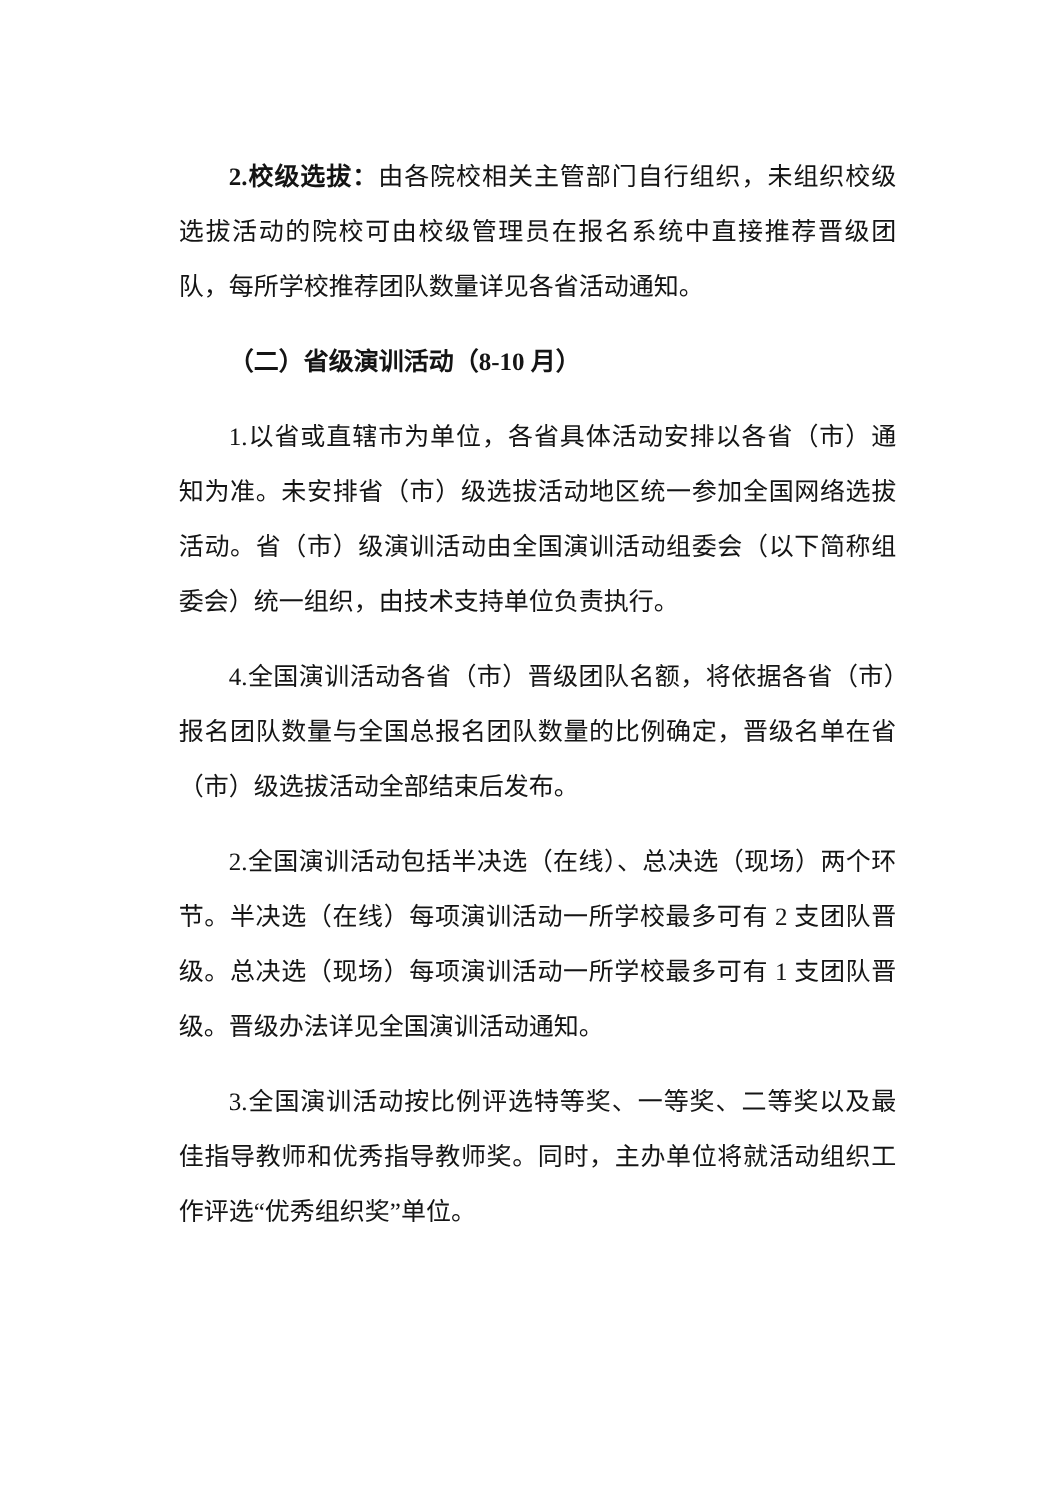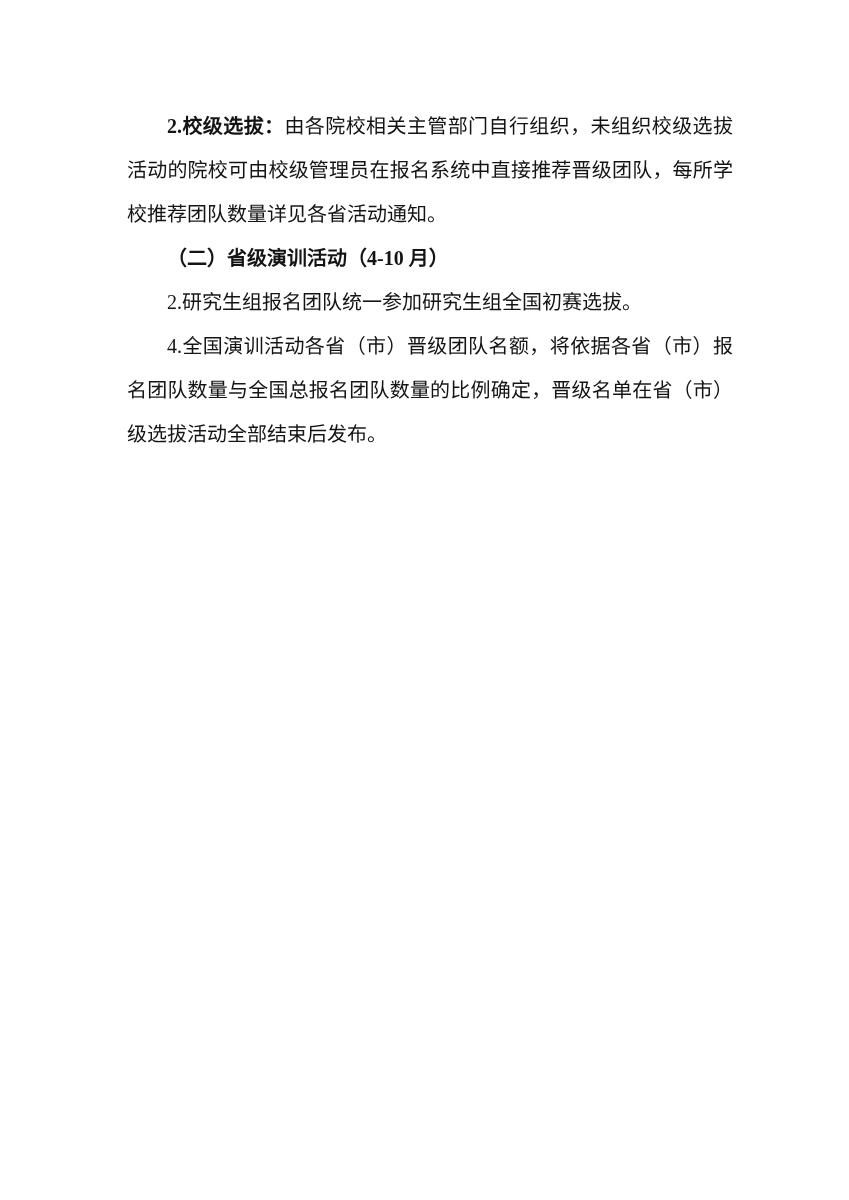--- a/index.html
+++ b/index.html
@@ -15,42 +15,44 @@
     color: #141414;
   }
   .page {
     box-sizing: border-box;
     width: 849px;
     height: 1200px;
     padding: 104px 116px 0 127px;
     background: #ffffff;
   }
   .para {
-    margin: 0;
+    margin: 16px;
     font-size: 20px;
     line-height: 44px;
     text-align: justify;
     text-indent: 2em;
     word-break: normal;
   }
   .bold {
     font-weight: bold;
   }
 </style>
 </head>
 <body>
 
 <div class="page">
 
   <p class="para"><span class="bold">2.校级选拔：</span><span>由各院校相关主管部门自行组织，未组织校级选拔活动的院校可由校级管理员在报名系统中直接推荐晋级团队，每所学校推荐团队数量详见各省活动通知。</span></p>
 
-  <p class="para bold">（二）省级演训活动（4-10 月）</p>
+  <p class="para bold">（二）省级演训活动（8-10 月）</p>
 
+  <p class="para">1.以省或直辖市为单位，各省具体活动安排以各省（市）通知为准。未安排省（市）级选拔活动地区统一参加全国网络选拔活动。省（市）级演训活动由全国演训活动组委会（以下简称组委会）统一组织，由技术支持单位负责执行。</p>
 
-  <p class="para">2.研究生组报名团队统一参加研究生组全国初赛选拔。</p>
 
 
   <p class="para">4.全国演训活动各省（市）晋级团队名额，将依据各省（市）报名团队数量与全国总报名团队数量的比例确定，晋级名单在省（市）级选拔活动全部结束后发布。</p>
 
+  <p class="para">2.全国演训活动包括半决选（在线）、总决选（现场）两个环节。半决选（在线）每项演训活动一所学校最多可有 2 支团队晋级。总决选（现场）每项演训活动一所学校最多可有 1 支团队晋级。晋级办法详见全国演训活动通知。</p>
 
+  <p class="para">3.全国演训活动按比例评选特等奖、一等奖、二等奖以及最佳指导教师和优秀指导教师奖。同时，主办单位将就活动组织工作评选“优秀组织奖”单位。</p>
 
 
 </div>
 
 </body></html>

